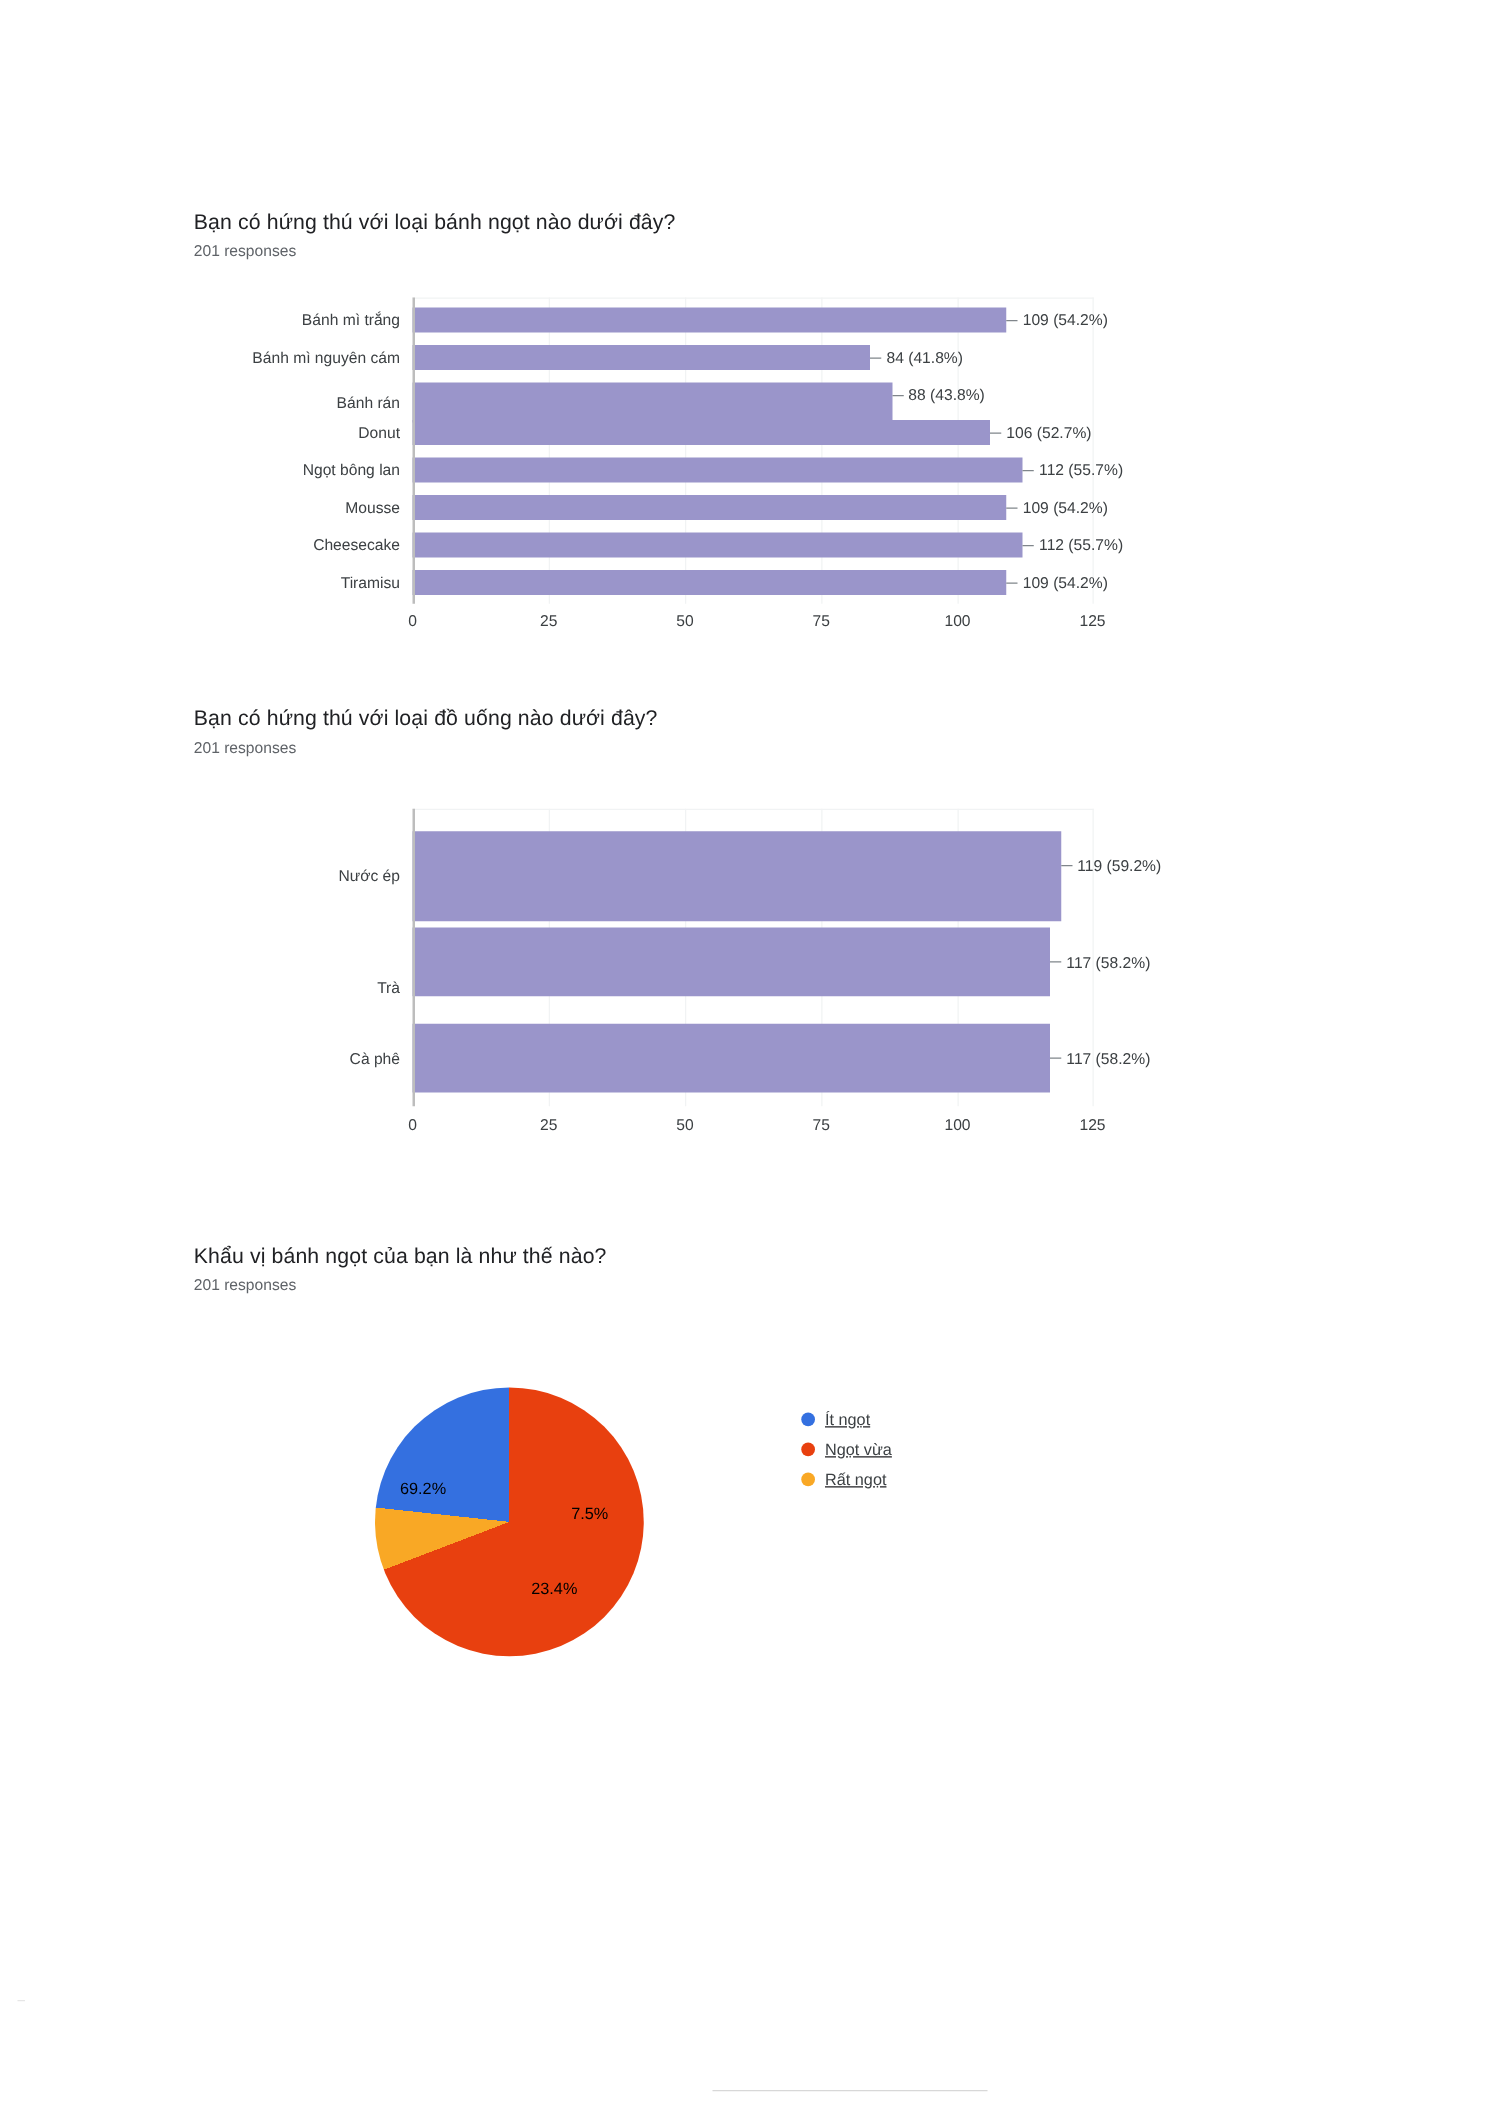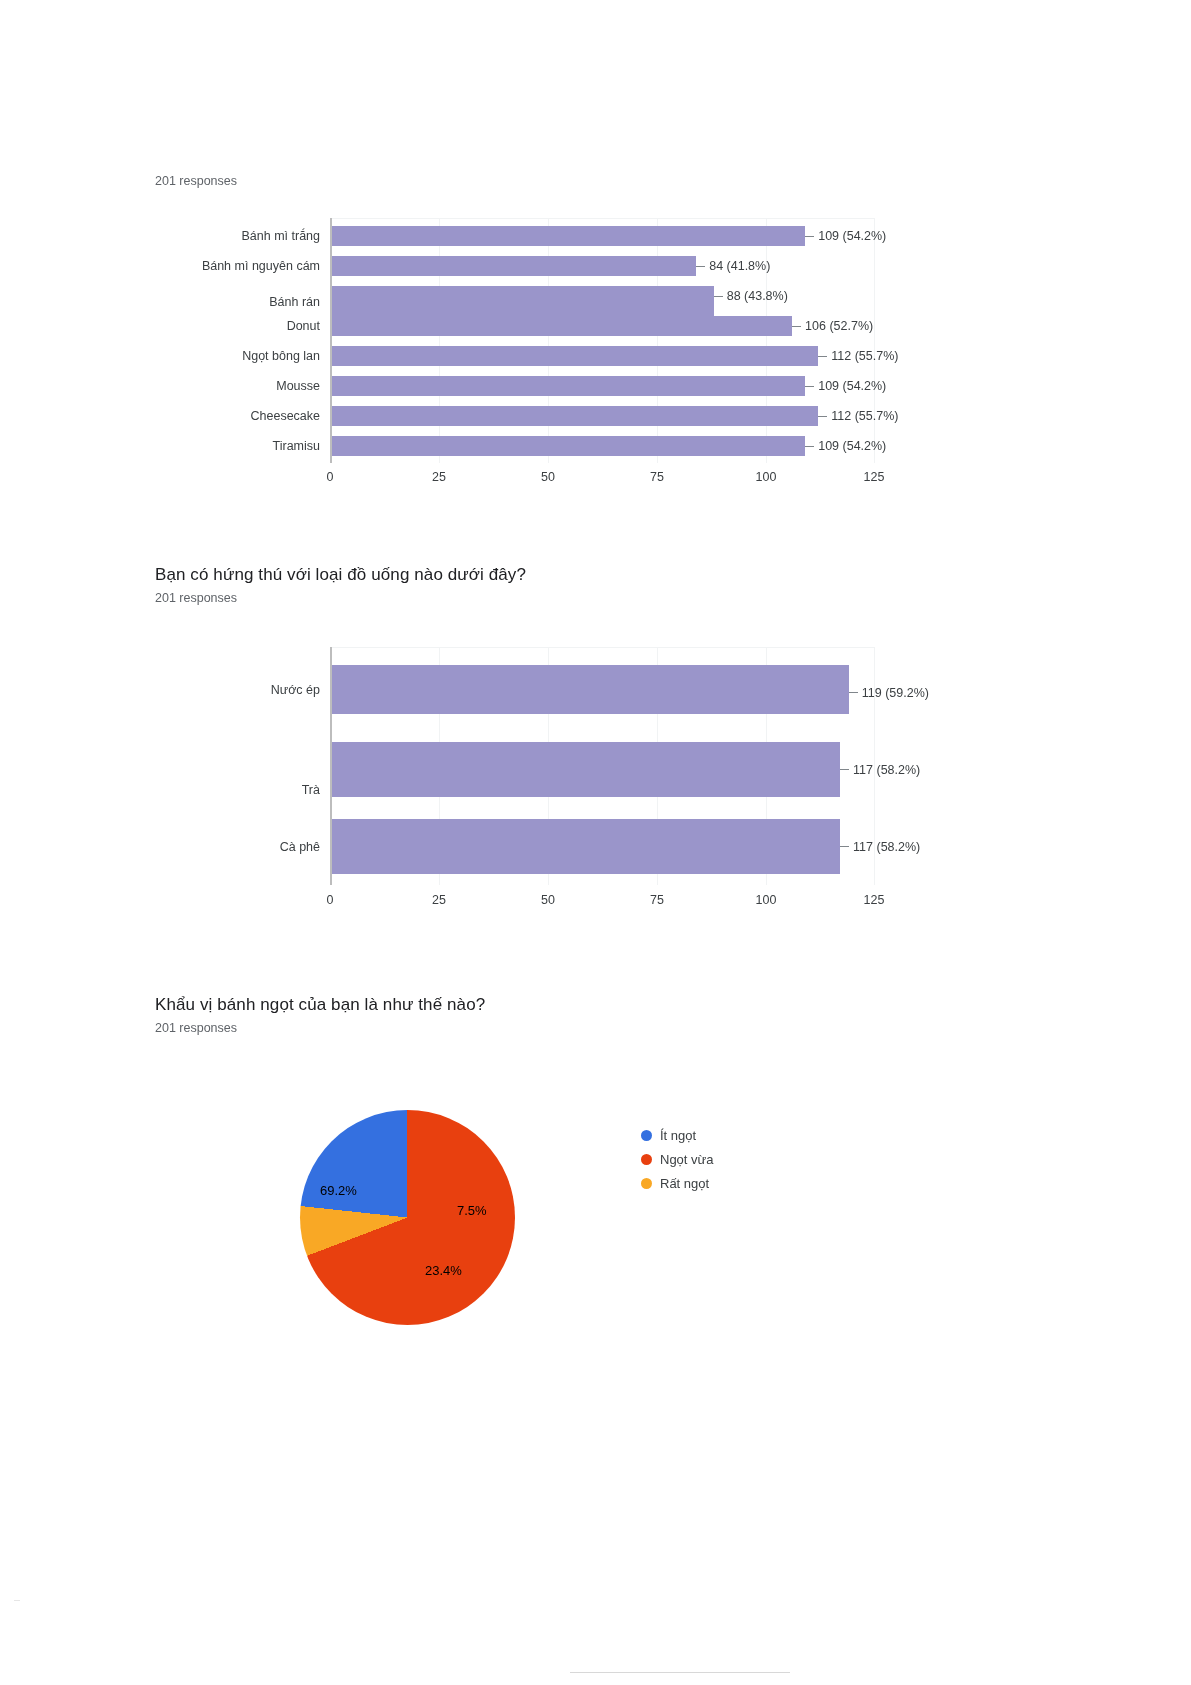--- a/index.html
+++ b/index.html
@@ -171,20 +171,21 @@
     height: 1px;
     background: #e6e6e6;
   }
 </style>
 </head>
 <body>
 
 <div class="page">
 
   <div class="qblock" style="left:155px; top:168px; width:800px;">
+    <div class="q-title">Bạn có hứng thú với loại bánh ngọt nào dưới đây?</div>
     <div class="q-responses">201 responses</div>
 
     <div class="hbar-chart" style="height:310px;">
 
       <div class="hbar-plot" id="plot1" style="position:absolute; left:175px; top:0px; width:545px; height:245px;">
         <div class="grid-top"></div>
         <div class="grid-line axis0" style="left:0px;"></div>
         <div class="grid-line" style="left:109px;"></div>
         <div class="grid-line" style="left:218px;"></div>
         <div class="grid-line" style="left:327px;"></div>
@@ -282,21 +283,21 @@
     <div class="hbar-chart" style="height:300px;">
       <div class="hbar-plot" style="position:absolute; left:175px; top:12px; width:545px; height:238px;">
         <div class="grid-top"></div>
         <div class="grid-line axis0" style="left:0px;"></div>
         <div class="grid-line" style="left:109px;"></div>
         <div class="grid-line" style="left:218px;"></div>
         <div class="grid-line" style="left:327px;"></div>
         <div class="grid-line" style="left:436px;"></div>
         <div class="grid-line" style="left:544px;"></div>
 
-        <div class="bar-row" style="top:18px; height:49px;">
+        <div class="bar-row" style="top:18px; height:72px;">
           <span class="bar-cat-label">Nước ép</span>
           <div class="bar-rect" style="width:518.8px;"></div>
           <span class="bar-value" style="left:518.8px; top:0; height:55px;">
               <span class="leader"></span>
               <span>119 (59.2%)</span>
             </span>
         </div>
 
         <div class="bar-row" style="top:95px; height:55px;align-items:flex-end;">
           <span class="bar-cat-label">Trà</span>
@@ -338,21 +339,21 @@
                   background: conic-gradient(
                     #e8400f 0deg 249.12deg,
                     #f9a825 249.12deg 276.12deg,
                     #3470e0 276.12deg 360deg
                   );"></div>
 
       <span class="slice-label" style="left:165px; top:128px;">69.2%</span>
       <span class="slice-label" style="left:302px; top:148px;">7.5%</span>
       <span class="slice-label" style="left:270px; top:208px;">23.4%</span>
 
-      <div class="legend" style="left:486px; top:72px;">
+      <div class="legend" style="left:486px; top:72px;text-decoration:underline;">
         <div class="legend-item">
           <span class="legend-dot" style="background:#3470e0;"></span>
           <span class="legend-text">Ít ngọt</span>
         </div>
         <div class="legend-item">
           <span class="legend-dot" style="background:#e8400f;"></span>
           <span class="legend-text">Ngọt vừa</span>
         </div>
         <div class="legend-item">
           <span class="legend-dot" style="background:#f9a825;"></span>

